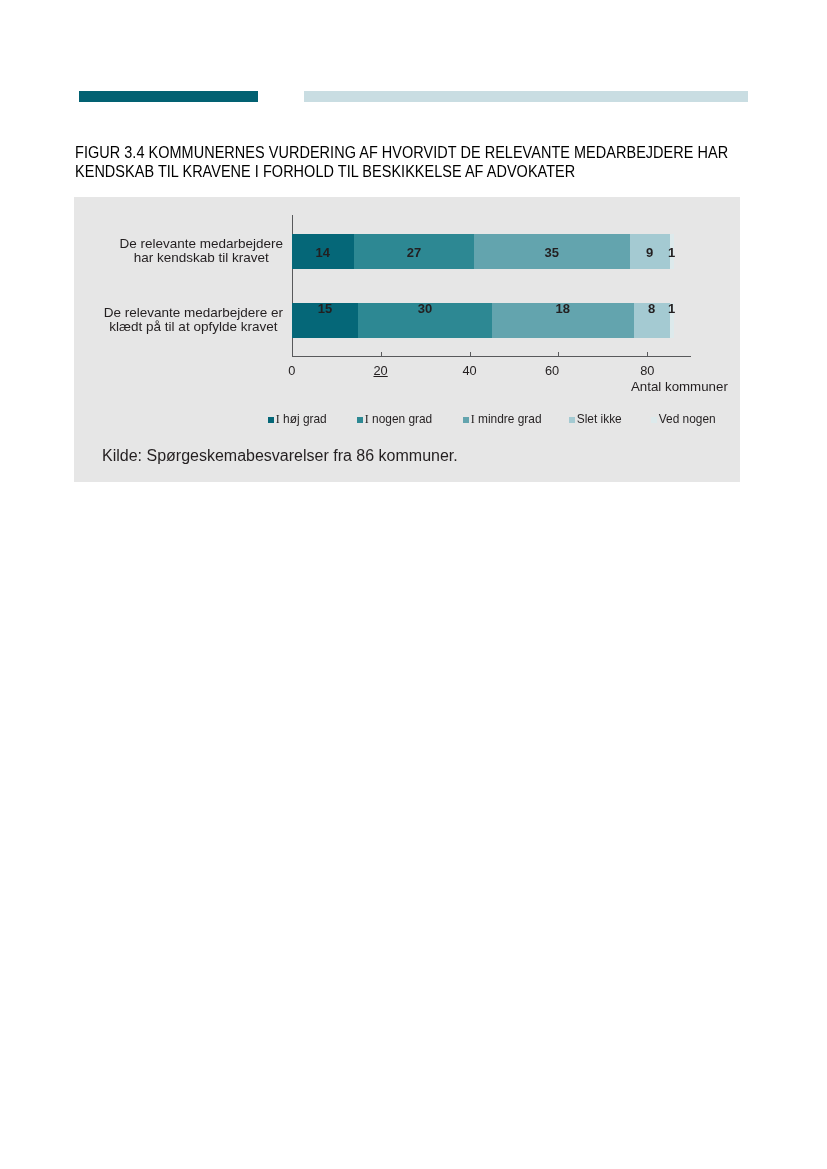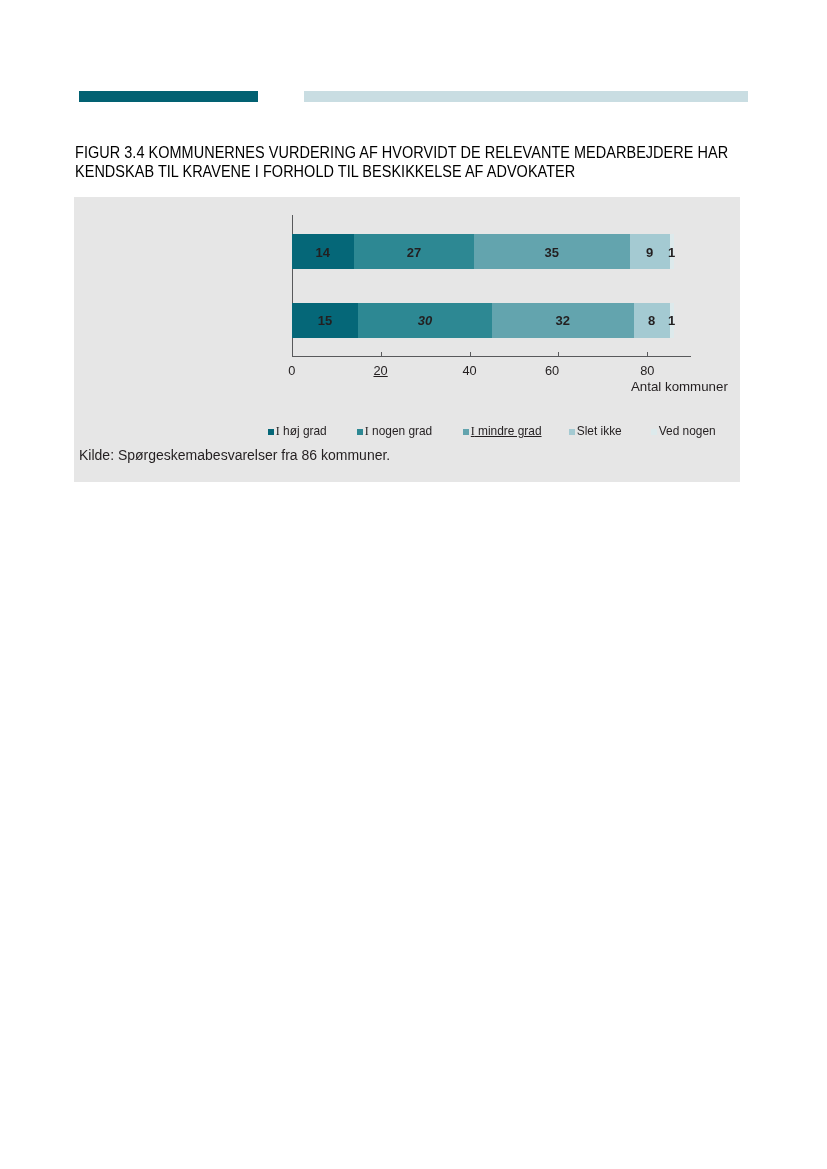--- a/index.html
+++ b/index.html
@@ -32,35 +32,35 @@
   .cat-label-1{left:27.3px;top:40.1px;}
   .cat-label-2{left:19.4px;top:109.1px;}
 
   .seg{position:absolute;height:35px;}
   .bar-row-1 .seg{top:36.6px;}
   .bar-row-2 .seg{top:105.6px;}
 
   .seg-label{position:absolute;width:24px;margin-left:-12px;text-align:center;
              font-size:13px;line-height:15px;font-weight:bold;color:#231f20;}
   .bar-row-1 .seg-label{top:47.5px;}
-  .bar-row-2 .seg-label{top:116px;}
+  .bar-row-2 .seg-label{top:104px;}
 
   .xtick-label{position:absolute;top:167px;width:40px;margin-left:-20px;text-align:center;
                font-size:12.8px;line-height:14px;color:#231f20;}
   .axis-title{position:absolute;left:557px;top:182px;
               font-size:13.3px;line-height:15px;color:#231f20;}
 
   .legend{position:absolute;left:0;top:216px;width:666px;height:14px;}
-  .legend-item{position:absolute;top:12px;font-size:11.9px;line-height:13px;
+  .legend-item{position:absolute;top:0;font-size:11.9px;line-height:13px;
                color:#231f20;white-space:nowrap;}
   .swatch{display:inline-block;width:5.5px;height:5.5px;margin-right:2.3px;vertical-align:0.5px;}
   .serif-i{font-family:"Liberation Serif",serif;}
 
-  .source{position:absolute;left:5px;top:252px;
-          font-size:14px;line-height:13px;color:#231f20;}
+  .source{position:absolute;left:28px;top:252px;
+          font-size:16px;line-height:13px;color:#231f20;}
 </style>
 </head>
 <body>
 
 <div class="page">
 
   <div class="rule rule-dark"></div>
   <div class="rule rule-light"></div>
 
   <div class="fig-title">FIGUR 3.4 KOMMUNERNES VURDERING AF HVORVIDT DE RELEVANTE MEDARBEJDERE HAR KENDSKAB TIL KRAVENE I FORHOLD TIL BESKIKKELSE AF ADVOKATER</div>
@@ -81,52 +81,60 @@
       <div id="x-axis-tick-labels">
           <div class="xtick-label" style="left: 217.7px;">0</div>
           <div class="xtick-label" style="left: 306.6px; text-decoration: underline;">20</div>
           <div class="xtick-label" style="left: 395.5px;">40</div>
           <div class="xtick-label" style="left: 478px;">60</div>
           <div class="xtick-label" style="left: 573.3px;">80</div>
         </div>
 
       <div class="axis-title">Antal kommuner</div>
 
+      <div class="cat-label cat-label-1">
+        <div>De relevante medarbejdere</div>
+        <div>har kendskab til kravet</div>
+      </div>
+      <div class="cat-label cat-label-2">
+        <div>De relevante medarbejdere er</div>
+        <div>klædt på til at opfylde kravet</div>
+      </div>
 
       <div class="bar-row bar-row-1" id="bar-row-1">
           <div class="seg" style="left: 217.7px; width: 62.23px; background: rgb(5, 103, 120);"></div>
           <div class="seg-label" style="left: 248.815px;">14</div>
           <div class="seg" style="left: 279.93px; width: 120.015px; background: rgb(45, 136, 147);"></div>
           <div class="seg-label" style="left: 339.938px;">27</div>
           <div class="seg" style="left: 399.945px; width: 155.575px; background: rgb(99, 164, 174);"></div>
           <div class="seg-label" style="left: 477.733px;">35</div>
           <div class="seg" style="left: 555.52px; width: 40.005px; background: rgb(164, 202, 210);"></div>
           <div class="seg-label" style="left: 575.523px;">9</div>
           <div class="seg" style="left: 595.525px; width: 4.445px; background: rgb(221, 234, 236);"></div>
           <div class="seg-label" style="left: 597.747px;">1</div>
         </div>
       <div class="bar-row bar-row-2" id="bar-row-2">
           <div class="seg" style="left: 217.7px; width: 66.675px; background: rgb(5, 103, 120);"></div>
           <div class="seg-label" style="left: 251.037px;">15</div>
           <div class="seg" style="left: 284.375px; width: 133.35px; background: rgb(45, 136, 147);"></div>
-          <div class="seg-label" style="left: 351.05px; font-style: italic;">30</div>
+          <div class="seg-label" style="left: 351.05px;">30</div>
           <div class="seg" style="left: 417.725px; width: 142.24px; background: rgb(99, 164, 174);"></div>
-          <div class="seg-label" style="left: 488.845px;">32</div>
+          <div class="seg-label" style="left: 488.845px;">18</div>
           <div class="seg" style="left: 559.965px; width: 35.56px; background: rgb(164, 202, 210);"></div>
           <div class="seg-label" style="left: 577.745px;">8</div>
           <div class="seg" style="left: 595.525px; width: 4.445px; background: rgb(221, 234, 236);"></div>
           <div class="seg-label" style="left: 597.747px;">1</div>
         </div>
 
     </div>
 
     <div class="legend" id="legend">
         <div class="legend-item" style="left: 194px;"><span class="swatch" style="background: rgb(5, 103, 120);"></span><span><span class="serif-i">I</span> høj grad</span></div>
         <div class="legend-item" style="left: 283px;"><span class="swatch" style="background: rgb(45, 136, 147);"></span><span><span class="serif-i">I</span> nogen grad</span></div>
-        <div class="legend-item" style="left: 389px; text-decoration: underline;"><span class="swatch" style="background: rgb(99, 164, 174);"></span><span><span class="serif-i">I</span> mindre grad</span></div>
+        <div class="legend-item" style="left: 389px;"><span class="swatch" style="background: rgb(99, 164, 174);"></span><span><span class="serif-i">I</span> mindre grad</span></div>
         <div class="legend-item" style="left: 495px;"><span class="swatch" style="background: rgb(164, 202, 210);"></span><span>Slet ikke</span></div>
         <div class="legend-item" style="left: 577px;"><span class="swatch" style="background: rgb(221, 234, 236);"></span><span>Ved nogen</span></div>
       </div>
 
     <div class="source">Kilde: Spørgeskemabesvarelser fra 86 kommuner.</div>
 
   </div>
 
 </div>
 

